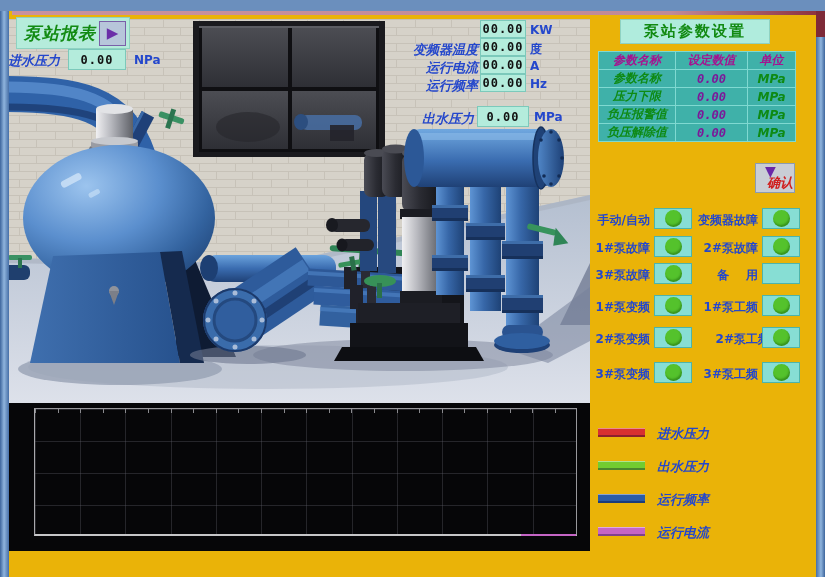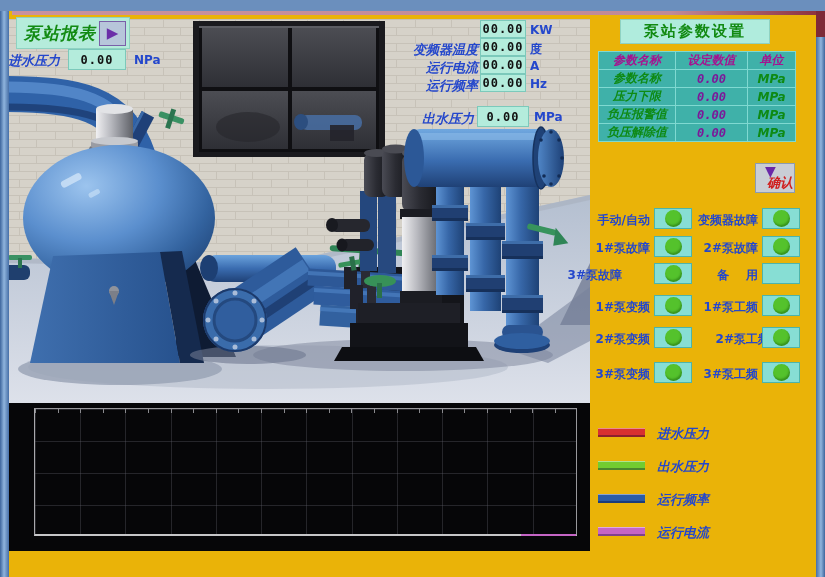--- a/index.html
+++ b/index.html
@@ -428,21 +428,21 @@
 
   <div class="st-label" style="left:576px; top:229px; width:74px;">1#泵故障</div>
   <div class="ind-box" style="left:654px; top:225px;">
       <span class="lamp" style="background: rgb(84, 194, 44);"></span>
     </div>
   <div class="st-label" style="left:694px; top:229px; width:64px;">2#泵故障</div>
   <div class="ind-box" style="left:762px; top:225px;">
       <span class="lamp" style="background: rgb(84, 194, 44);"></span>
     </div>
 
-  <div class="st-label" style="left:548px; top:256px; width:74px;">3#泵故障</div>
+  <div class="st-label" style="left:576px; top:256px; width:74px;">3#泵故障</div>
   <div class="ind-box" style="left:654px; top:252px;">
       <span class="lamp" style="background: rgb(84, 194, 44);"></span>
     </div>
   <div class="st-label" style="left:694px; top:256px; width:64px;">备    用</div>
   <div class="ind-box" style="left:762px; top:252px;"></div>
 
   <div class="st-label" style="left:576px; top:288px; width:74px;">1#泵变频</div>
   <div class="ind-box" style="left:654px; top:284px;">
       <span class="lamp" style="background: rgb(84, 194, 44);"></span>
     </div>

